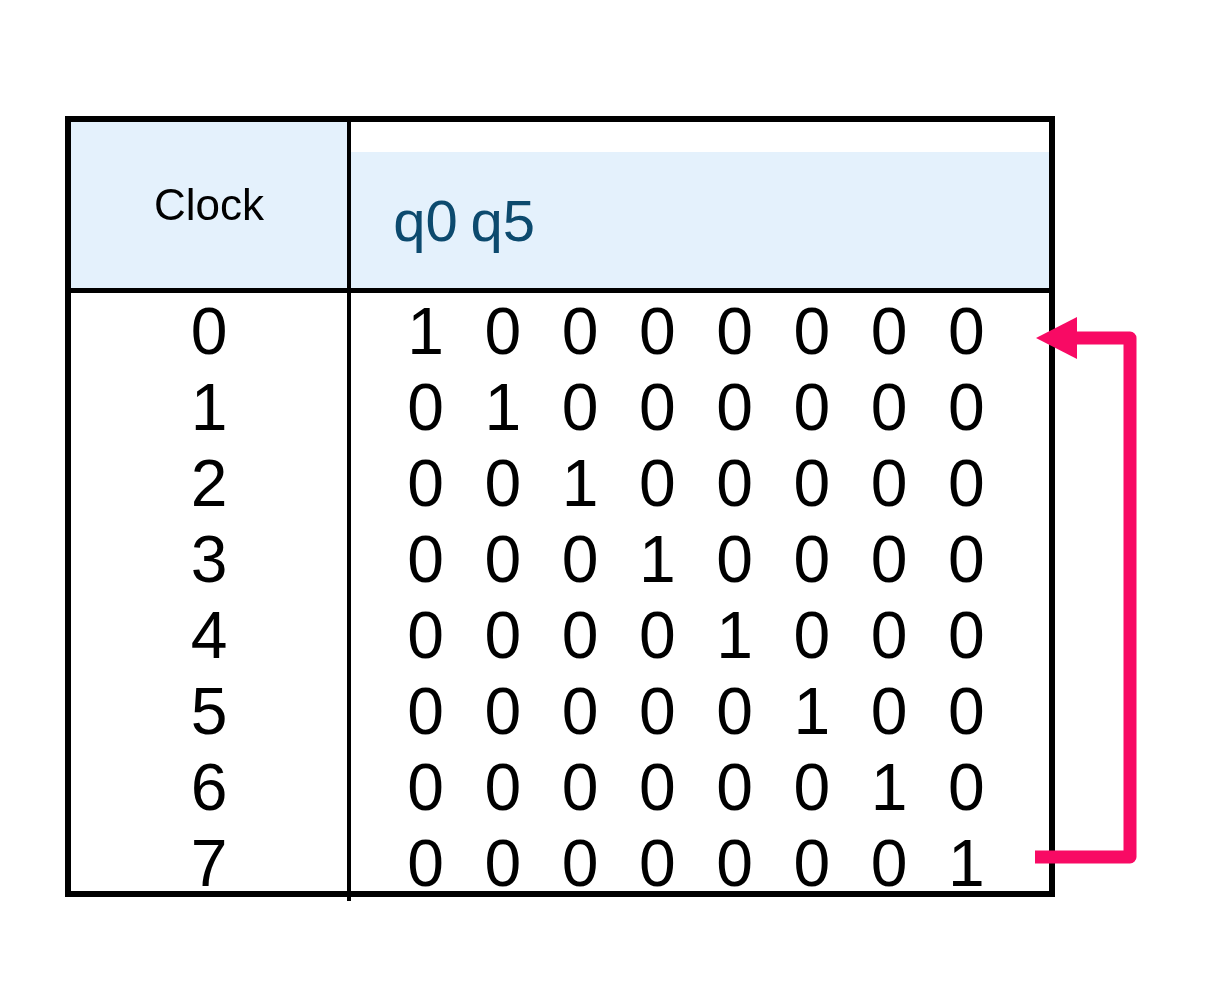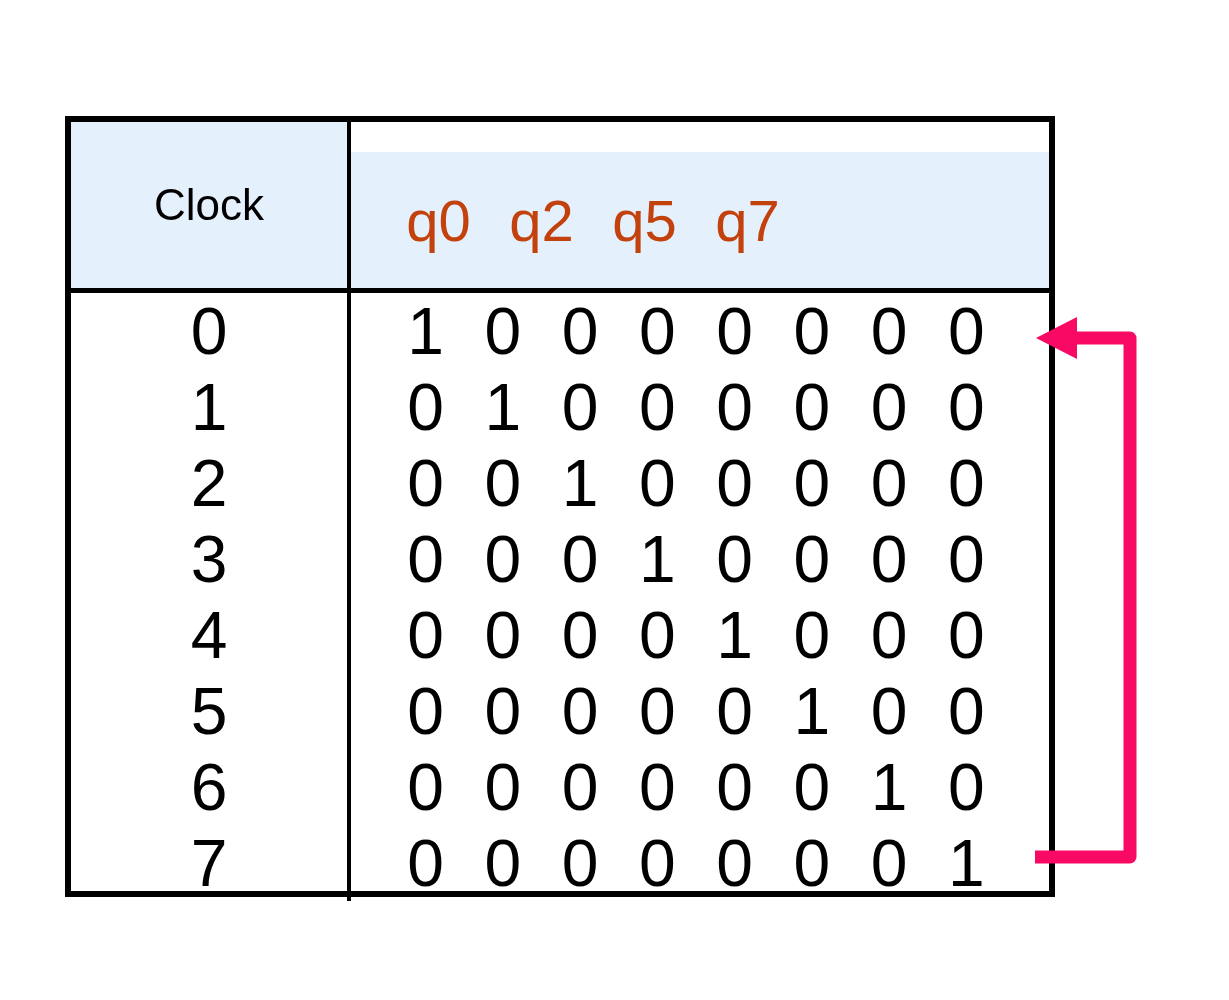--- a/index.html
+++ b/index.html
@@ -31,24 +31,24 @@
   .cell { box-sizing: border-box; }
   .hdr { background: #E4F1FC; border-bottom: 5px solid #000; }
   .leftcol { border-right: 4px solid #000; }
   .hdr-left {
     display: flex; flex-direction: column;
     align-items: center; justify-content: center;
     font-size: 44px; line-height: 56px; color: #000;
   }
   .hdr-right {
     display: grid;
-    grid-template-columns: repeat(6, 1fr);
+    grid-template-columns: repeat(8, 1fr);
     align-items: center;
     padding: 0 44px 0 36px;
-    font-size: 58px; color: #c2410c; margin-top: 30px;
+    font-size: 58px; color: #0c4a6e; margin-top: 30px;
   }
   .q-label { text-align: center; }
   .body-left {
     display: grid;
     grid-template-rows: repeat(8, 1fr);
   }
   .pulse-num {
     display: flex; align-items: center; justify-content: center;
     font-size: 66px; color: #000;
   }
@@ -75,23 +75,21 @@
 <div class="page">
 
   <div class="ring-table">
 
     <div class="cell hdr leftcol hdr-left">
       <div>Clock</div>
     </div>
 
     <div class="cell hdr hdr-right" id="q-header">
         <div class="q-label">q0</div>
-        <div class="q-label">q2</div>
         <div class="q-label">q5</div>
-        <div class="q-label">q7</div>
       </div>
 
     <div class="cell leftcol body-left" id="pulse-col">
         <div class="pulse-num">0</div>
         <div class="pulse-num">1</div>
         <div class="pulse-num">2</div>
         <div class="pulse-num">3</div>
         <div class="pulse-num">4</div>
         <div class="pulse-num">5</div>
         <div class="pulse-num">6</div>

